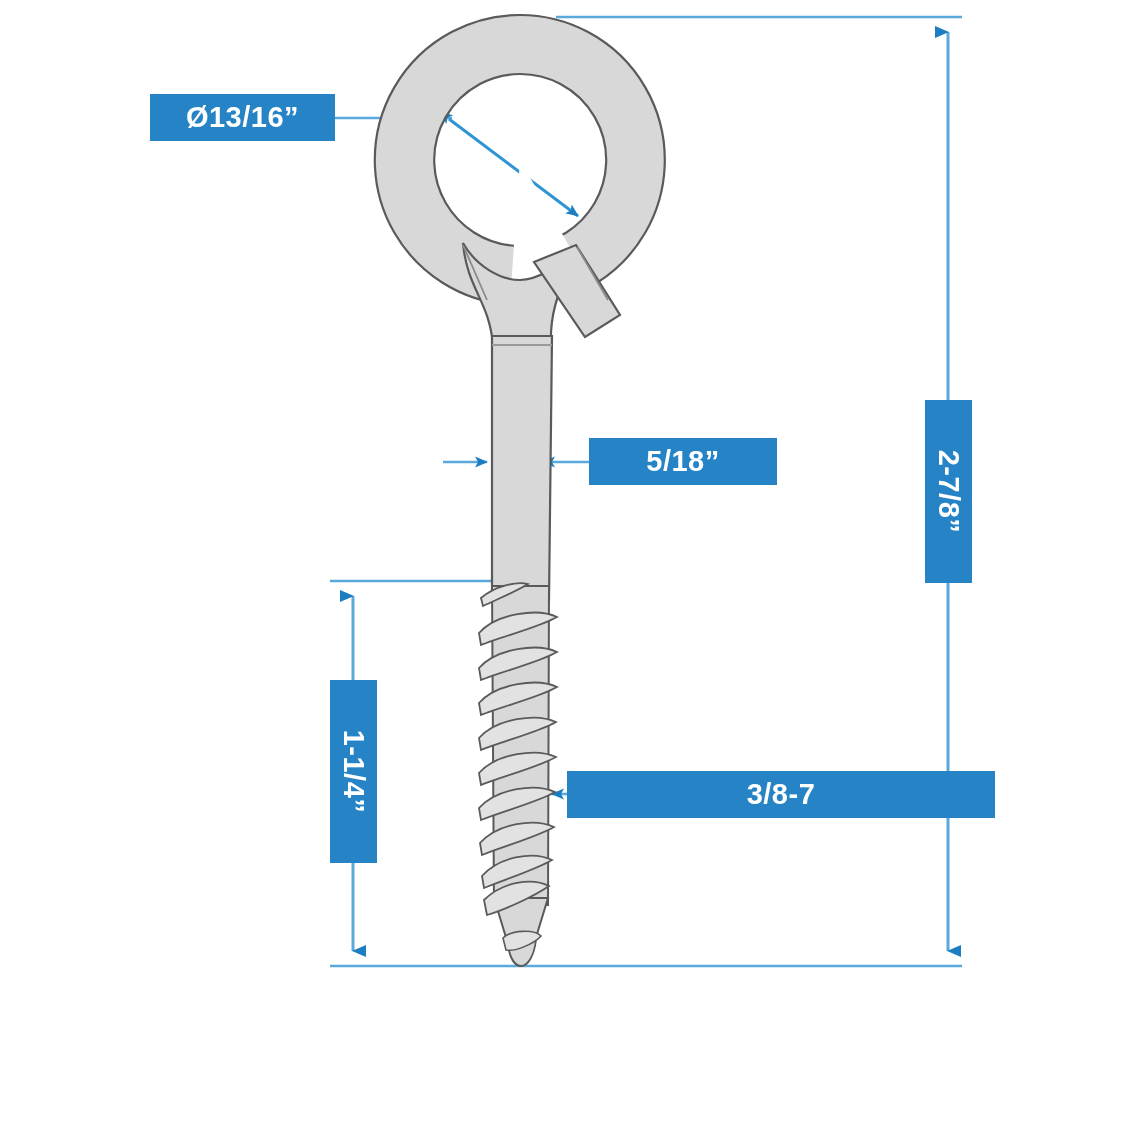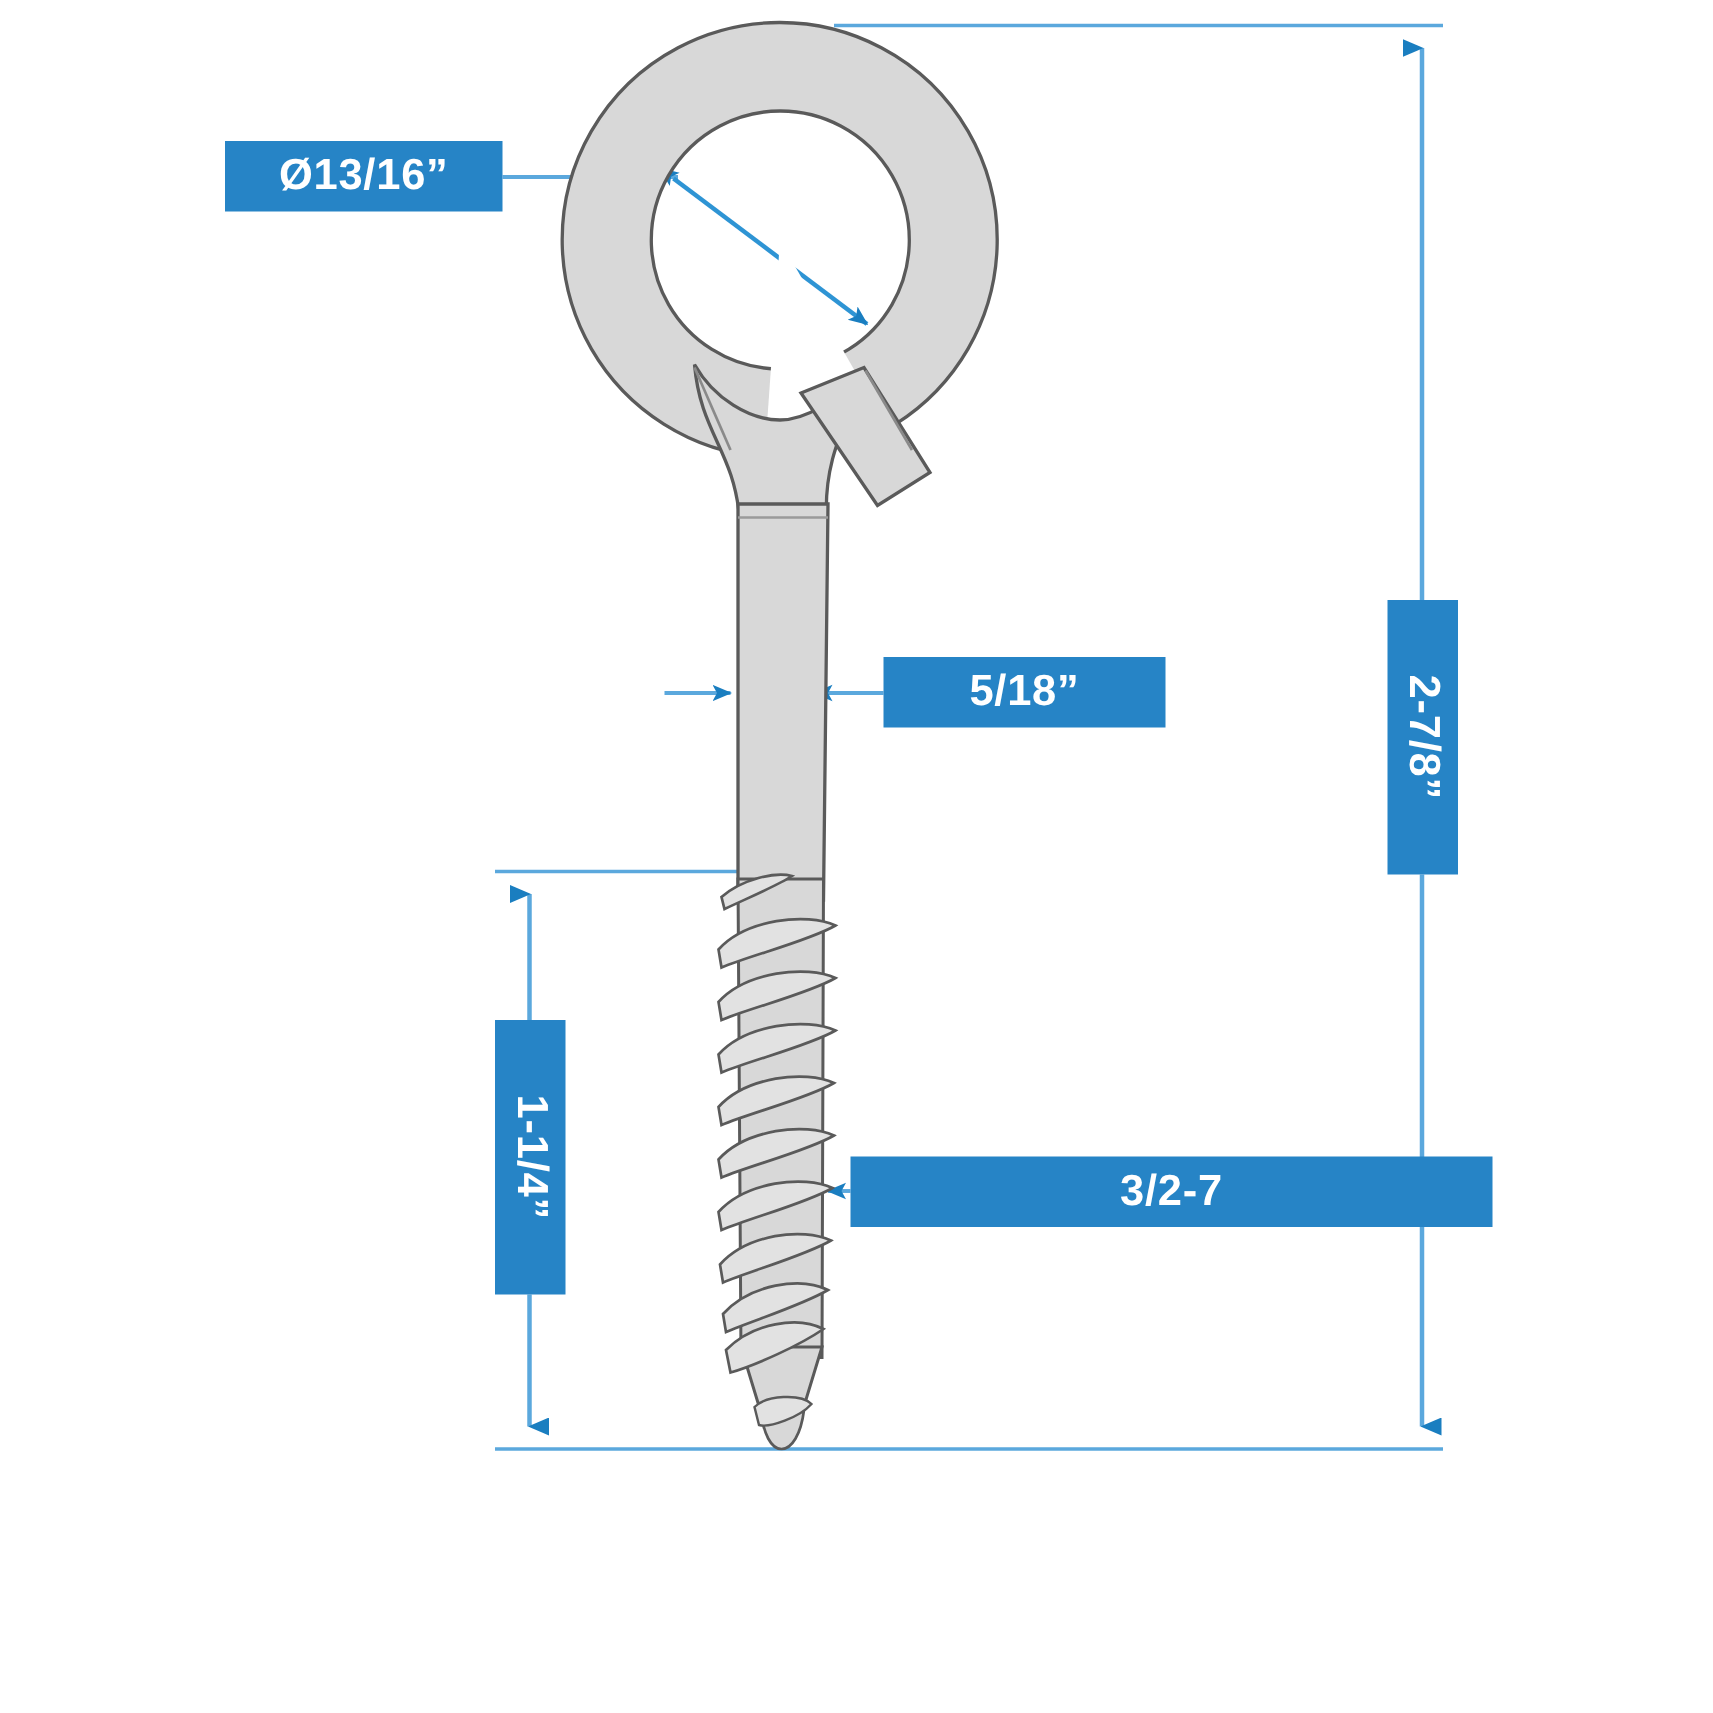--- a/index.html
+++ b/index.html
@@ -205,21 +205,21 @@
 
   <div class="dim-label horizontal" id="label-eye-diameter">
     <span>Ø13/16”</span>
   </div>
 
   <div class="dim-label horizontal" id="label-shank-diameter">
     <span>5/18”</span>
   </div>
 
   <div class="dim-label horizontal" id="label-thread-spec">
-    <span>3/2-7</span>
+    <span>3/8-7</span>
   </div>
 
   <div class="dim-label vertical" id="label-overall-length">
     <span class="vlabel-text">2-7/8”</span>
   </div>
 
   <div class="dim-label vertical" id="label-thread-length">
     <span class="vlabel-text">1-1/4”</span>
   </div>
 

